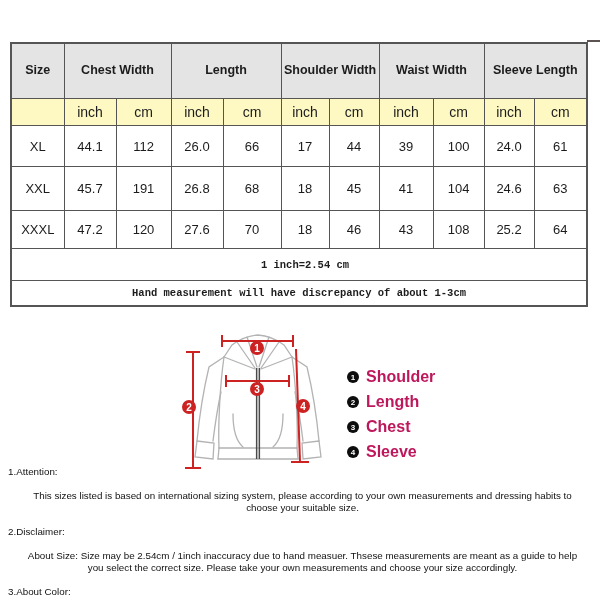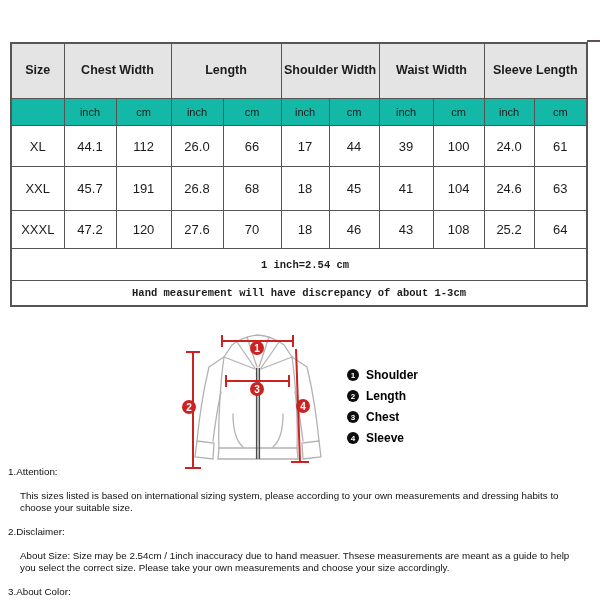--- a/index.html
+++ b/index.html
@@ -5,45 +5,45 @@
   html,body{margin:0;padding:0;background:#fff;}
   .page{position:relative;width:600px;height:600px;background:#ffffff;overflow:hidden;
         font-family:"Liberation Sans",sans-serif;color:#222;}
 
   
   table.size-chart{position:absolute;left:10px;top:42px;width:577px;
         border-collapse:collapse;table-layout:fixed;border:2px solid #555;}
   table.size-chart td,table.size-chart th{border:1px solid #555;text-align:center;
         vertical-align:middle;padding:0;font-size:13px;color:#1c1c1c;}
   tr.hdr-group th{background:#e4e4e4;font-size:12.5px;font-weight:bold;height:54px;line-height:1.25;margin-top:8px;}
-  tr.hdr-units td{background:#14b8a6;font-size:11px;height:26px;}
+  tr.hdr-units td{background:#fef9c3;font-size:14px;height:26px;}
   tr.data-row td{background:#fff;height:40px;}
   tr.data-row.r2 td{height:43px;}
   tr.data-row.r3 td{height:37px;margin-top:48px;}
   tr.foot-row td{background:#fff;font-family:"Liberation Mono",monospace;
         font-weight:bold;font-size:10.5px;letter-spacing:0;}
   tr.foot-row.f1 td{height:31px;padding-left:12px;}
   tr.foot-row.f2 td{height:24px;}
 
   .edge-line{position:absolute;left:587px;top:40px;width:13px;height:2px;background:#5e5353;}
 
   
   .diagram-svg{position:absolute;left:180px;top:332px;}
   .legend{position:absolute;left:347px;top:368px;}
   .legend-item{display:flex;align-items:center;margin-bottom:7px;}
   .legend-dot{display:inline-flex;align-items:center;justify-content:center;
         width:12px;height:12px;border-radius:50%;background:#0d0d0d;color:#fff;
         font-size:8px;font-weight:bold;margin-right:7px;flex:0 0 12px;}
-  .legend-label{font-size:12px;font-weight:bold;color:#000000;}
+  .legend-label{font-size:16px;font-weight:bold;color:#be185d;}
 
   
   .notes{position:absolute;left:8px;top:466px;width:589px;font-size:9.8px;line-height:1.22;color:#111;}
   .note-section{margin-bottom:9px;}
   .note-heading{margin:0 0 1px 0;}
-  .note-body{margin:12px;}
+  .note-body{margin:12px;text-align:center;}
 </style>
 </head>
 <body>
 
 <div class="page">
 
   <div class="edge-line"></div>
 
   <table class="size-chart">
     <colgroup>

